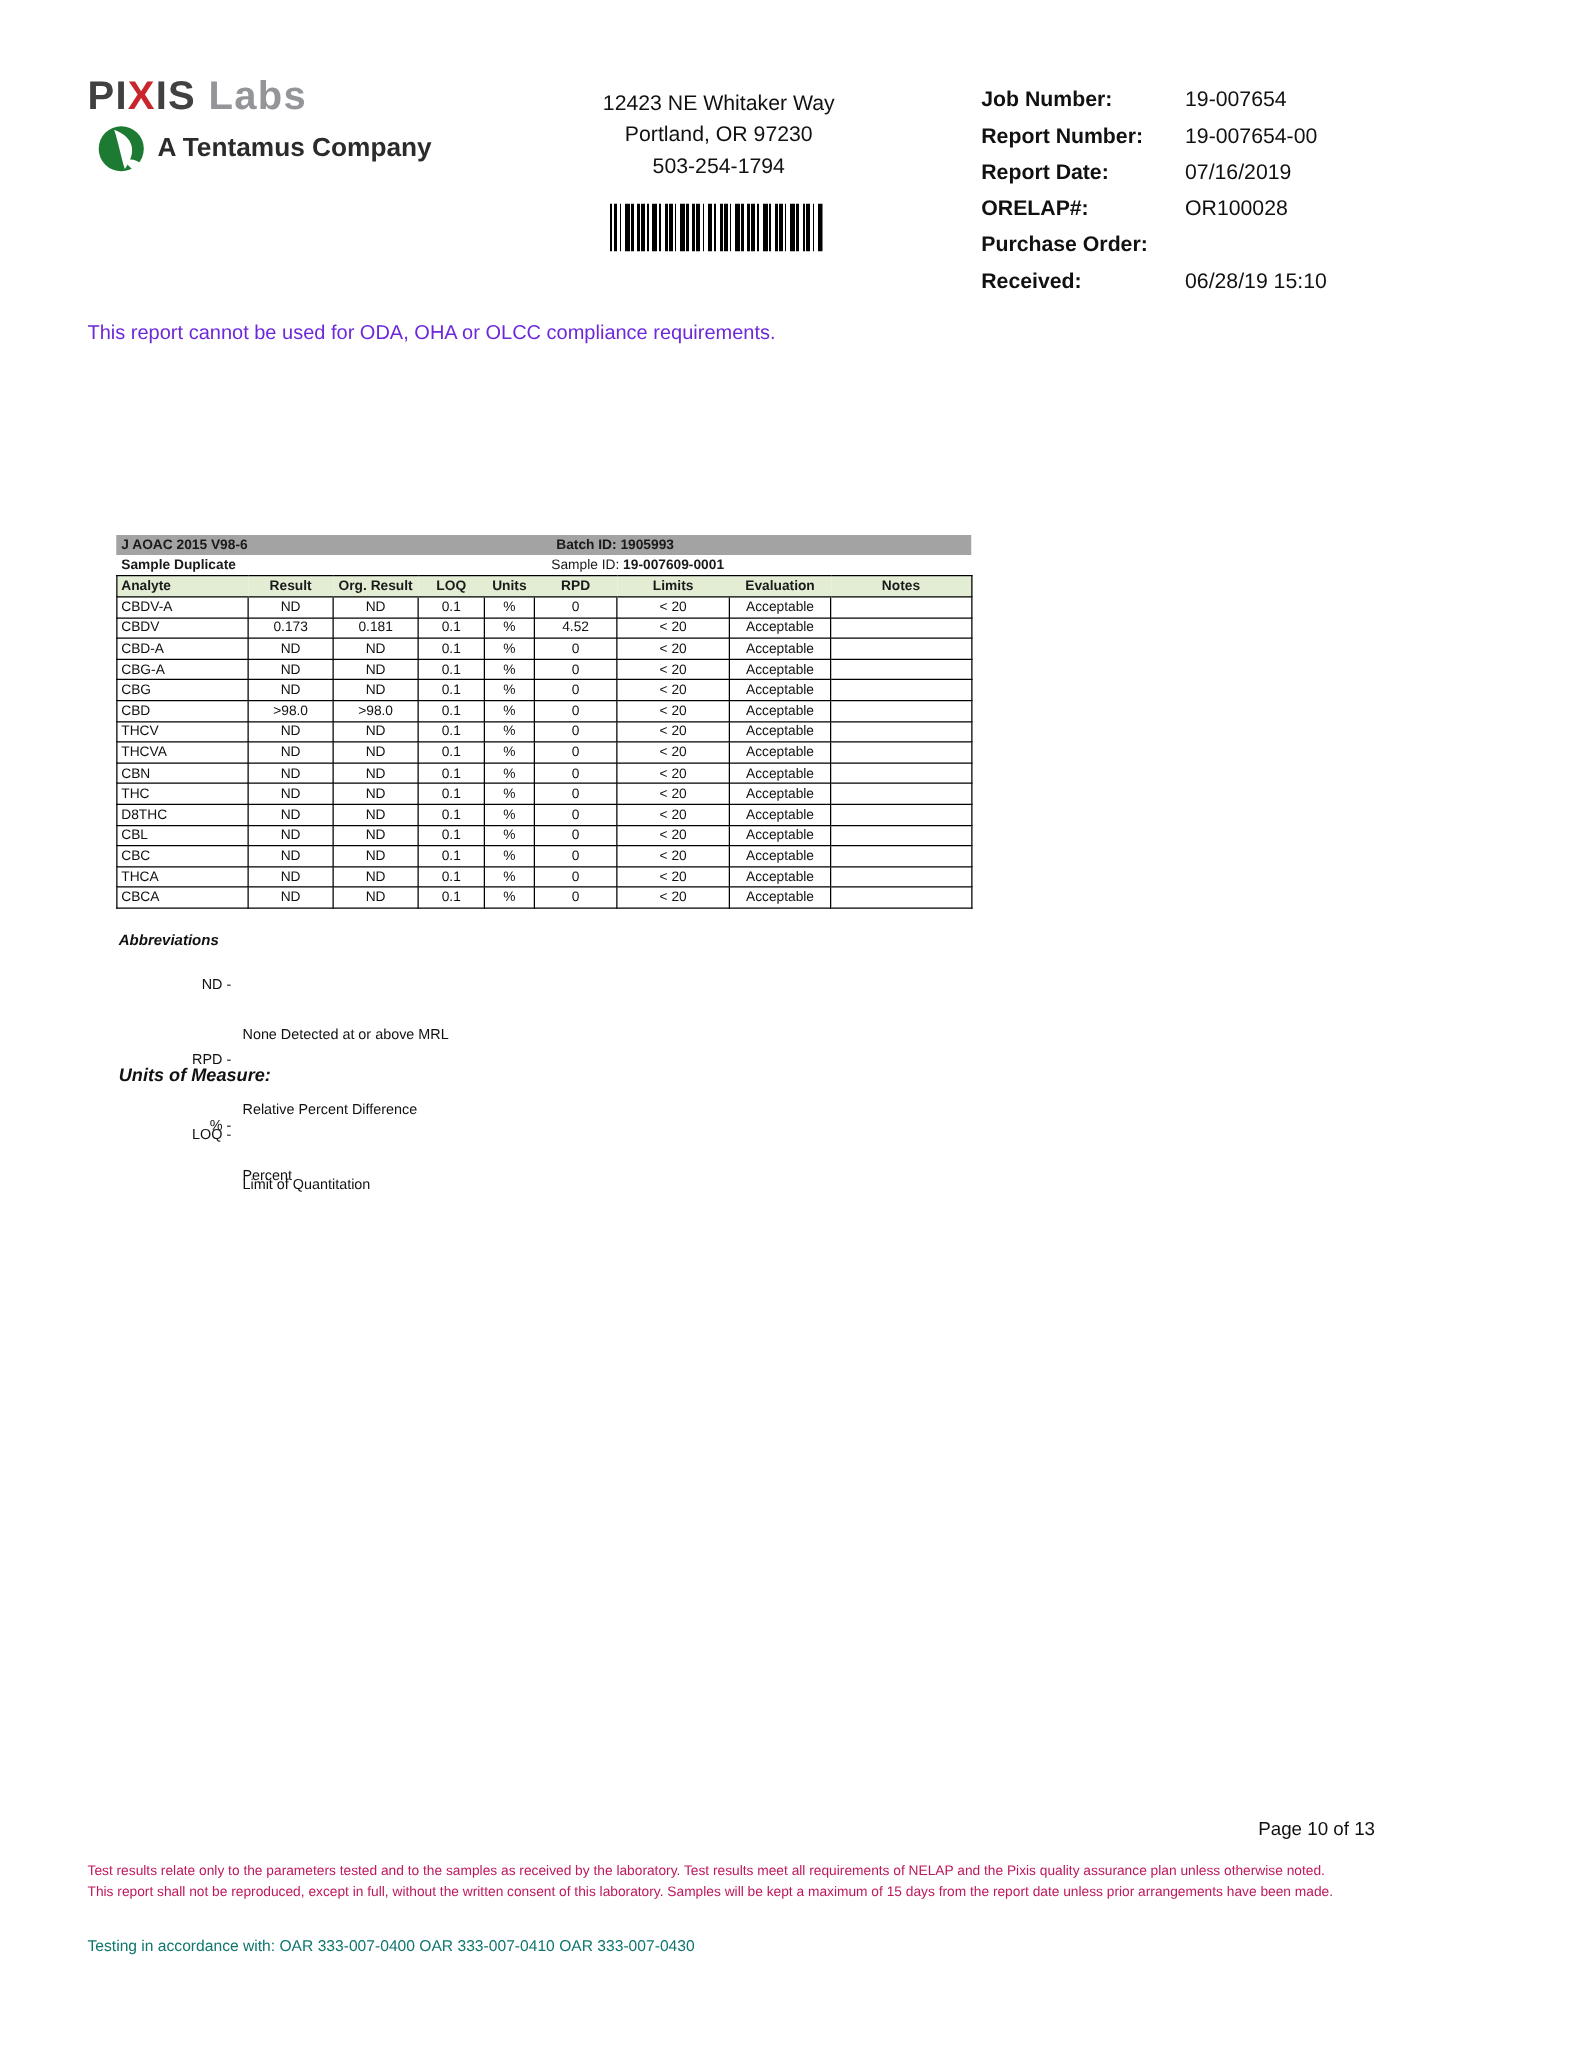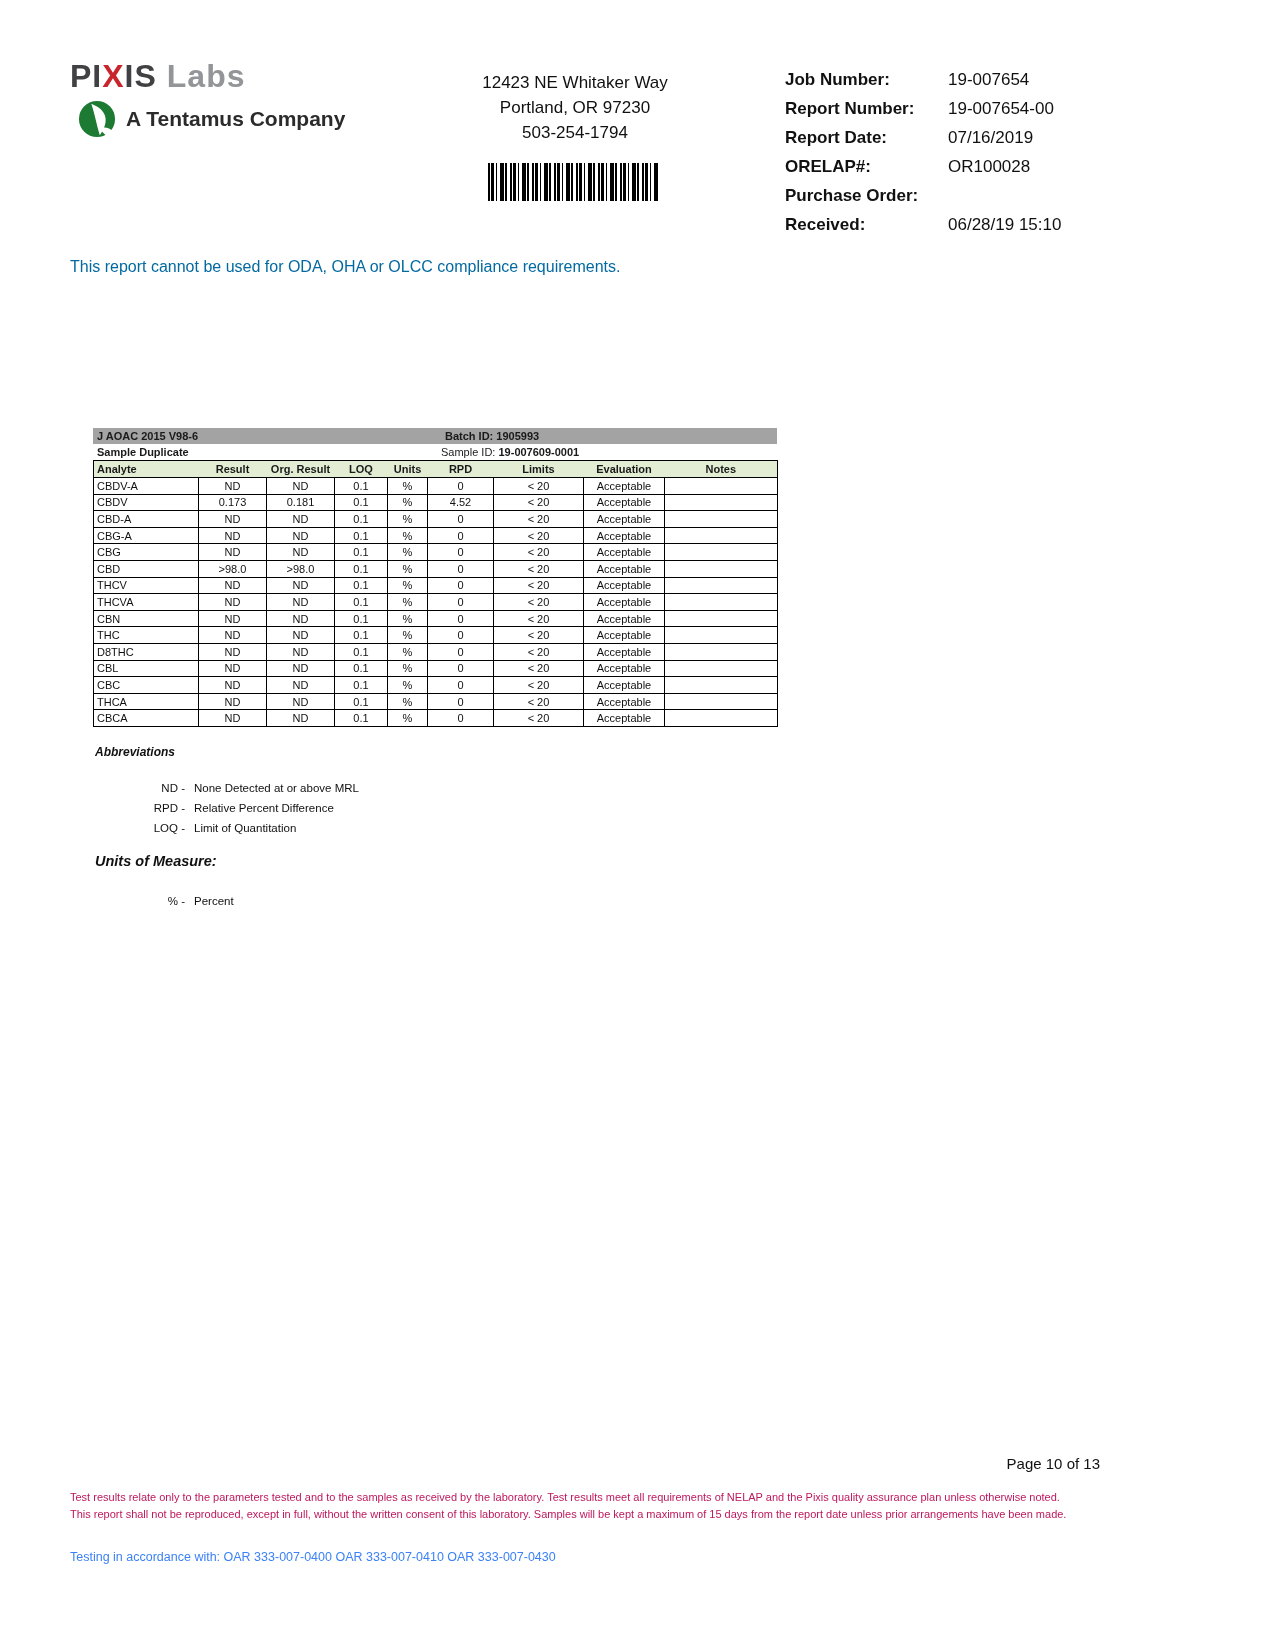--- a/index.html
+++ b/index.html
@@ -23,21 +23,21 @@
              background:repeating-linear-gradient(90deg,
                #000 0 2px, #fff 2px 3px, #000 3px 6px, #fff 6px 8px,
                #000 8px 9px, #fff 9px 12px, #000 12px 16px, #fff 16px 17px,
                #000 17px 19px, #fff 19px 22px); }
 
   .report-info { position:absolute; left:785px; top:70px; width:420px; }
   .info-row { display:flex; margin-bottom:9px; }
   .info-row .lbl { width:163px; font-size:17px; font-weight:bold; color:#111; }
   .info-row .val { font-size:17px; color:#111; }
 
-  .notice { position:absolute; left:70px; top:258px; font-size:16px; color:#0369a1; }
+  .notice { position:absolute; left:70px; top:258px; font-size:16px; color:#6d28d9; }
 
   
   .results { position:absolute; left:93px; top:428px; width:684px; font-size:11px; }
   .method-bar { position:relative; background:#a3a3a3; height:16px; line-height:16px;
                 padding-left:4px; font-weight:bold; color:#1a1a1a; }
   .method-bar .batch { position:absolute; left:352px; }
   .sample-bar { position:relative; height:16px; line-height:16px; padding-left:4px; }
   .sample-bar .stype { font-weight:bold; }
   .sample-bar .sid { position:absolute; left:348px; }
   .sample-bar .sid b { font-weight:bold; }
@@ -55,30 +55,30 @@
   col.c-analyte{width:105px} col.c-result{width:68px} col.c-org{width:68px}
   col.c-loq{width:53px} col.c-units{width:40px} col.c-rpd{width:66px}
   col.c-limits{width:90px} col.c-eval{width:81px} col.c-notes{width:113px}
 
   
   .abbr-head { position:absolute; left:95px; top:745px; font-size:12px; font-weight:bold;
                font-style:italic; color:#111; }
   .abbr-list { position:absolute; left:90px; top:782px; }
   .abbr-row { display:flex; margin-bottom:8px; font-size:11.5px; color:#111; }
   .abbr-row .abbr { width:95px; text-align:right; }
-  .abbr-row .def { margin-left:9px; }
+  .abbr-row .def { margin-left:9px;margin-top:40px; }
   .units-head { position:absolute; left:95px; top:853px; font-size:14.5px; font-weight:bold;
                 font-style:italic; color:#111; }
   .units-list { position:absolute; left:90px; top:895px; }
 
   
   .page-num { position:absolute; right:175px; top:1455px; font-size:15px; color:#111; }
   .footer-para { position:absolute; left:70px; top:1489px; width:1005px; font-size:11px;
                  line-height:17px; color:#be185d; }
-  .footer-accord { position:absolute; left:70px; top:1550px; font-size:12.5px; color:#3b82f6; }
+  .footer-accord { position:absolute; left:70px; top:1550px; font-size:12.5px; color:#0f766e; }
 </style>
 </head>
 <body>
 
 <div class="page">
 
   <div class="logo">
     <div class="logo-text"><span class="pi">PI</span><span class="x">X</span><span class="is">IS</span><span class="labs">Labs</span></div>
     <div class="tagline-row">
       <svg class="leaf-badge" viewBox="0 0 40 40">

